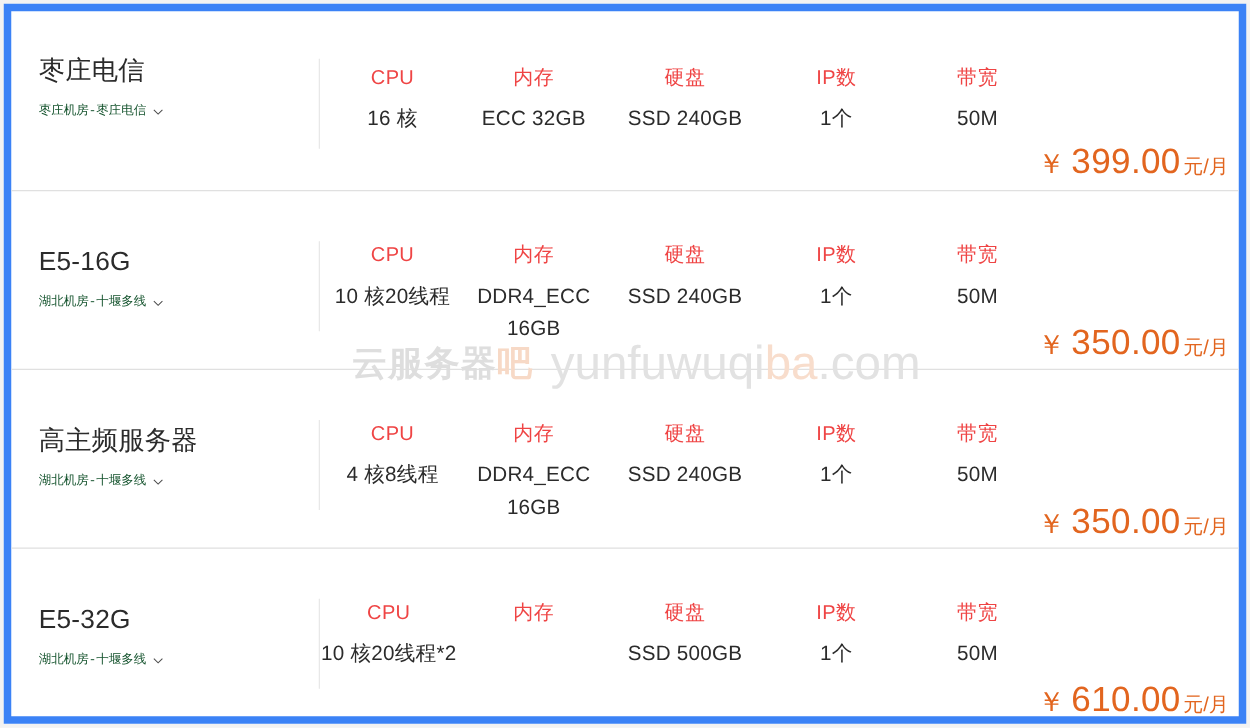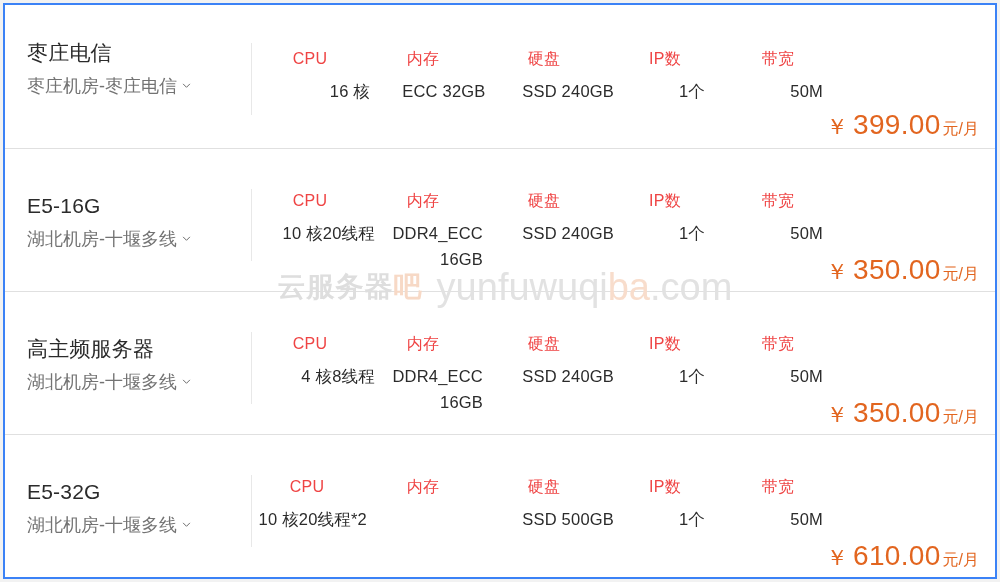--- a/index.html
+++ b/index.html
@@ -23,21 +23,21 @@
     background: #f2f2f2;
   }
 
   .card {
     position: absolute;
     left: 3px;
     top: 3px;
     width: 994px;
     height: 576px;
     background: #ffffff;
-    border: 2px solid #3b82f6;
+    border: 6px solid #3b82f6;
     box-sizing: border-box;
     overflow: hidden;
   }
 
   
   .watermark {
     position: absolute;
     left: 0;
     top: 258px;
     width: 1000px;
@@ -97,28 +97,29 @@
   }
   .prod-title {
     font-size: 21px;
     color: #2b2b2b;
     line-height: 30px;
     letter-spacing: 0.2px;
     white-space: nowrap;
   }
   .prod-region {
     margin-top: 9px;
-    font-size: 18px;
-    color: #737373;
+    font-size: 10px;
+    color: #14532d;
     line-height: 18px;
     white-space: nowrap;
     display: inline-flex;
     align-items: center;
     gap: 5px;
     cursor: pointer;
+    font-family: Liberation Mono, monospace;
   }
   .chev {
     display: inline-block;
     width: 9px;
     height: 9px;
     position: relative;
     top: -1px;
   }
   .chev svg { display: block; }
 
@@ -134,21 +135,20 @@
     line-height: 16px;
     letter-spacing: 0.3px;
     white-space: nowrap;
   }
   .spec-value {
     margin-top: 11px;
     font-size: 16.5px;
     color: #2b2b2b;
     line-height: 26px;
     letter-spacing: 0.2px;
-    text-align: right;
   }
   .spec-value.nowrap { white-space: nowrap; }
 
   
   .price {
     position: absolute;
     right: 20px;
     white-space: nowrap;
     color: #e2651f;
     display: flex;

